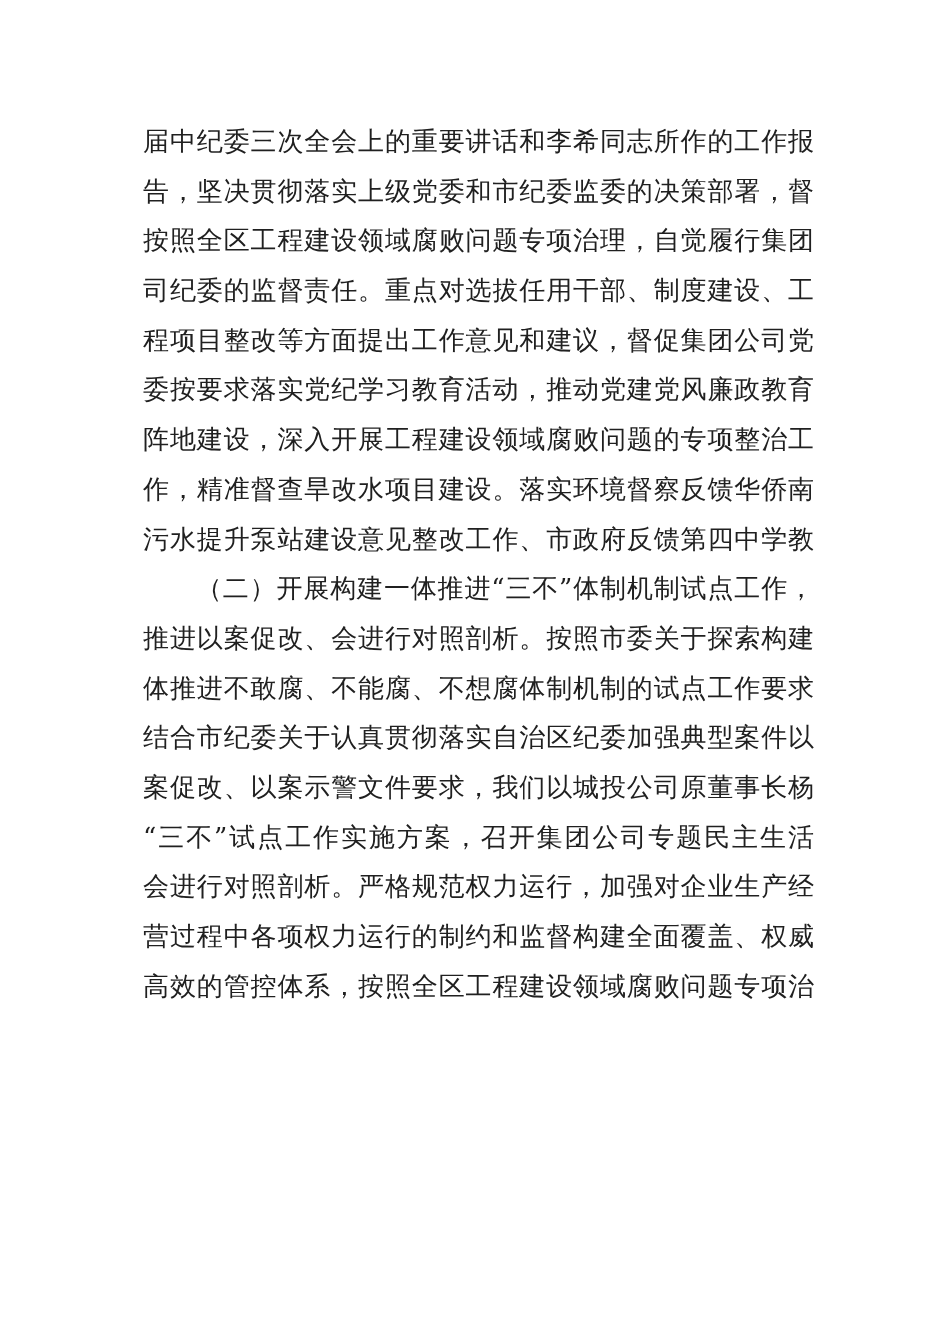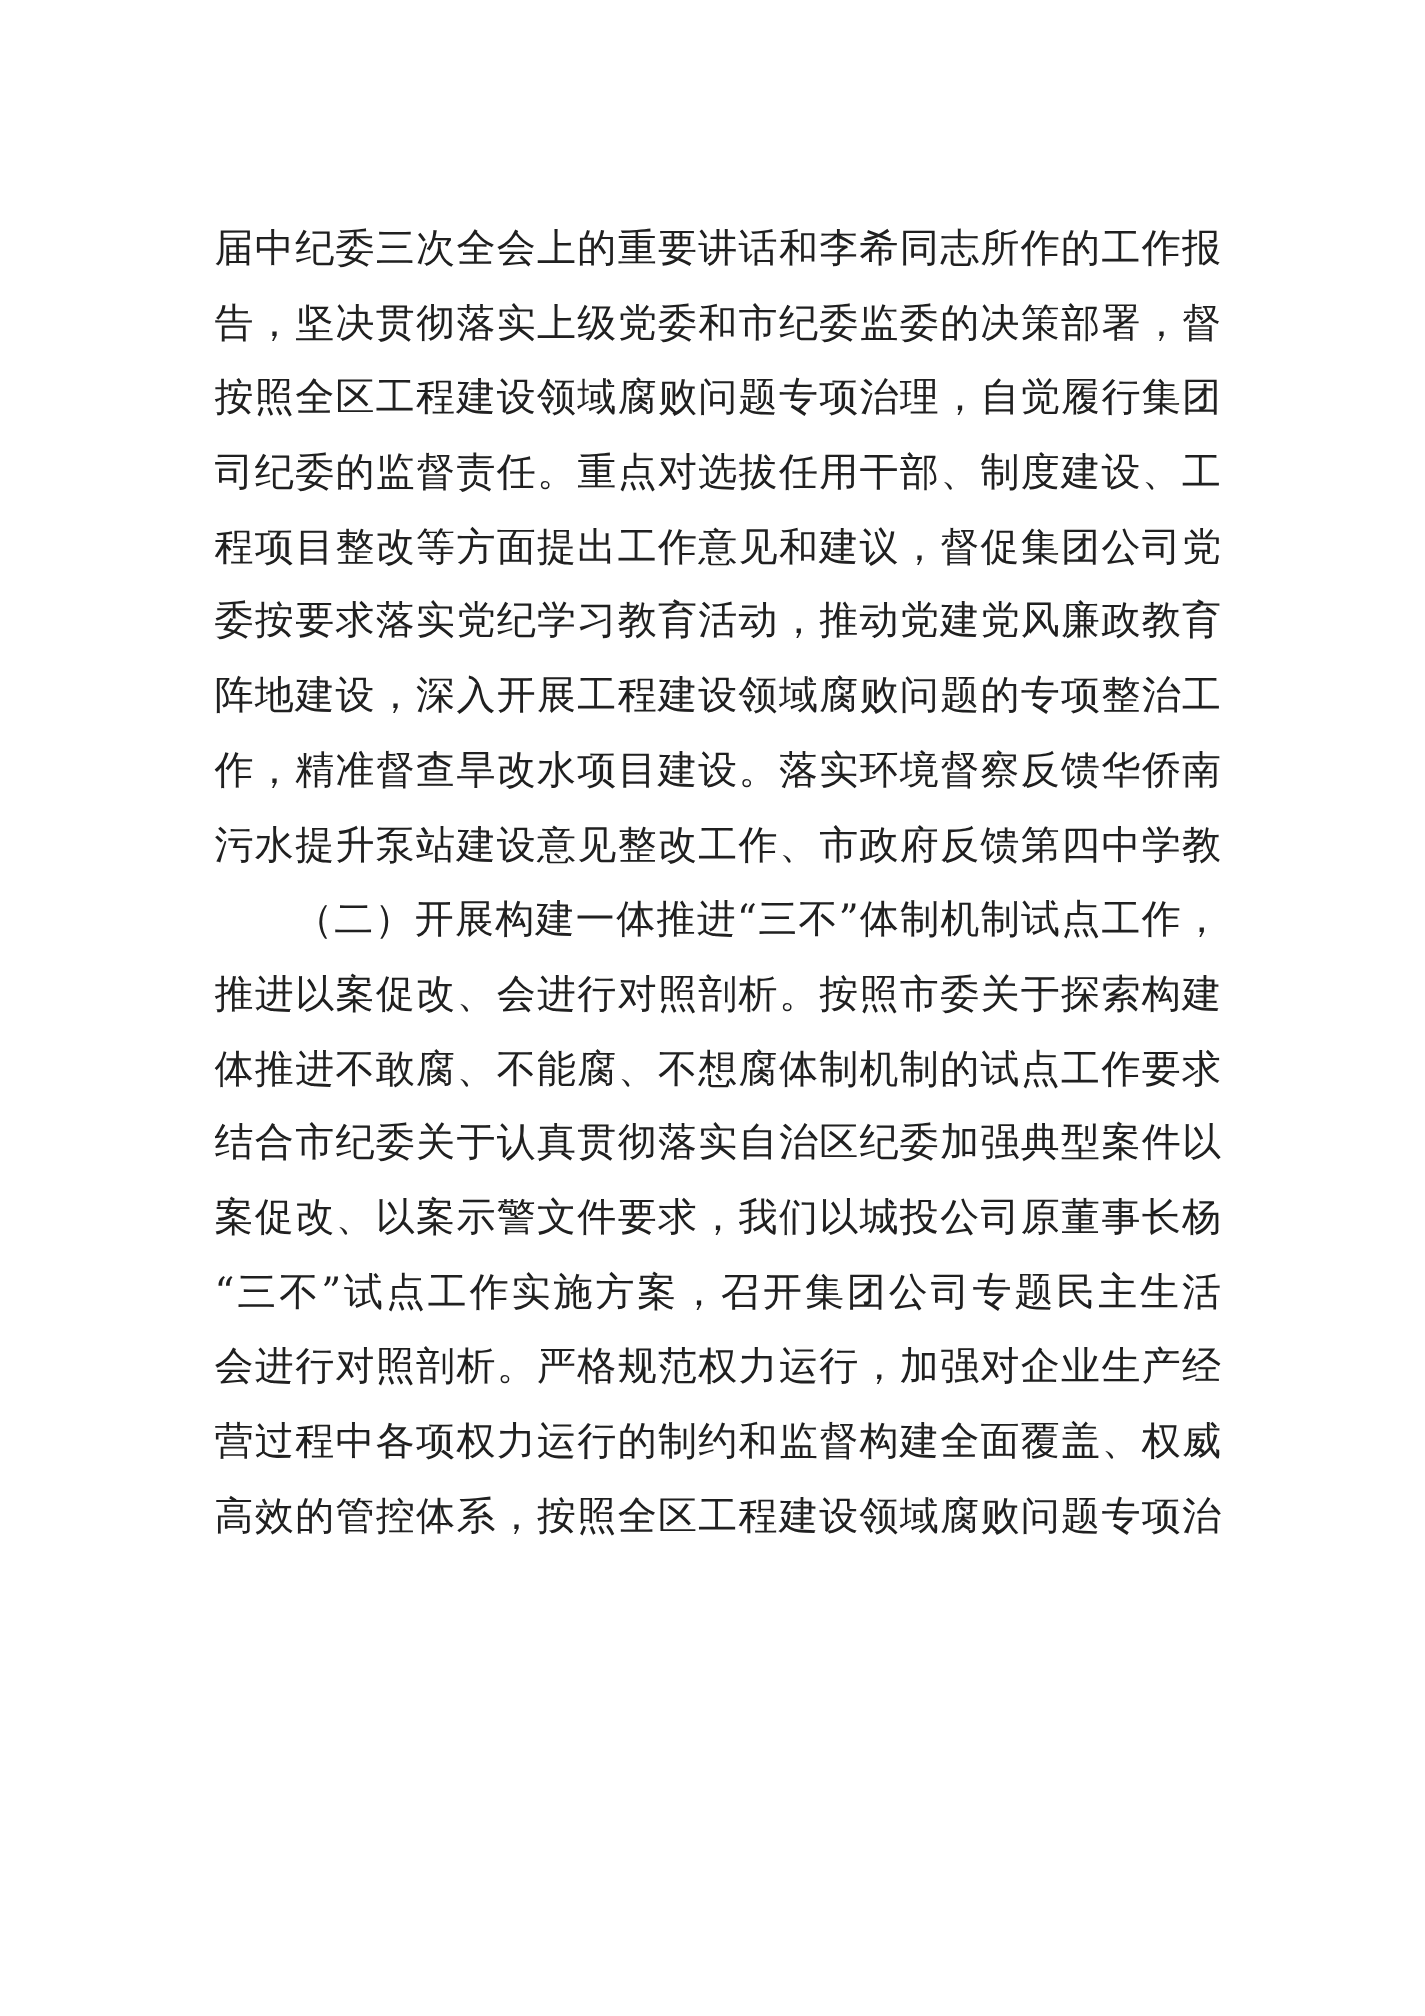--- a/index.html
+++ b/index.html
@@ -9,21 +9,21 @@
   }
   .page {
     position: relative;
     width: 950px;
     height: 1344px;
     background: #ffffff;
     overflow: hidden;
   }
   .doc-body {
     position: absolute;
-    top: 142px;
+    top: 117px;
     left: 143px;
     width: 671px;
   }
   .line {
     font-family: "DejaVu Serif", "Liberation Serif", serif;
     font-size: 26px;
     font-weight: 400;
     color: #202020;
     height: 49.7px;
     line-height: 49.7px;

